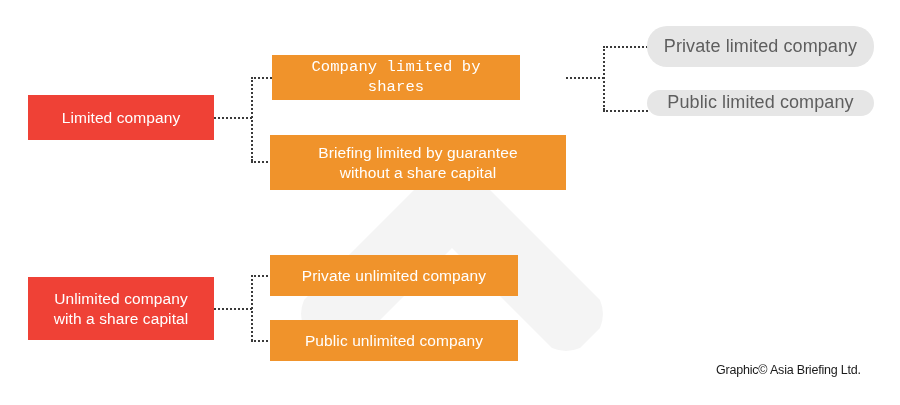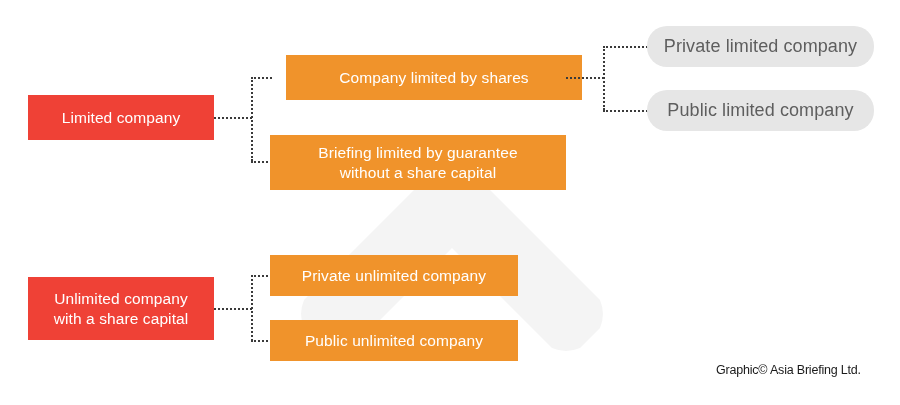--- a/index.html
+++ b/index.html
@@ -116,37 +116,37 @@
   </div>
 
   <div class="conn-h" style="left:214px; top:117px; width:38px;"></div>
 
   <div class="conn-v" style="left:251px; top:77px; height:84px;"></div>
 
   <div class="conn-h" style="left:251px; top:77px; width:21px;"></div>
 
   <div class="conn-h" style="left:251px; top:161px; width:21px;"></div>
 
-  <div class="node orange" style="left:286px; top:55px; width:296px; height:45px;">
+  <div class="node orange" style="left:272px; top:55px; width:248px; height:45px;font-family:Liberation Mono, monospace;">
     <span class="label">Company limited by shares</span>
   </div>
 
   <div class="conn-h" style="left:566px; top:77px; width:38px;"></div>
 
   <div class="conn-v" style="left:603px; top:46px; height:64px;"></div>
 
   <div class="conn-h" style="left:603px; top:46px; width:45px;"></div>
 
   <div class="conn-h" style="left:603px; top:110px; width:45px;"></div>
 
   <div class="node grey" style="left:647px; top:26px; width:227px; height:41px;">
     <span class="label">Private limited company</span>
   </div>
 
-  <div class="node grey" style="left:647px; top:90px; width:227px; height:41px;">
+  <div class="node grey" style="left:647px; top:90px; width:227px; height:26px;">
     <span class="label">Public limited company</span>
   </div>
 
   <div class="node orange" style="left:270px; top:135px; width:296px; height:55px;">
     <span class="label">Briefing limited by guarantee
 without a share capital</span>
   </div>
 
   <div class="node red" style="left:28px; top:277px; width:186px; height:63px;">
     <span class="label">Unlimited company

